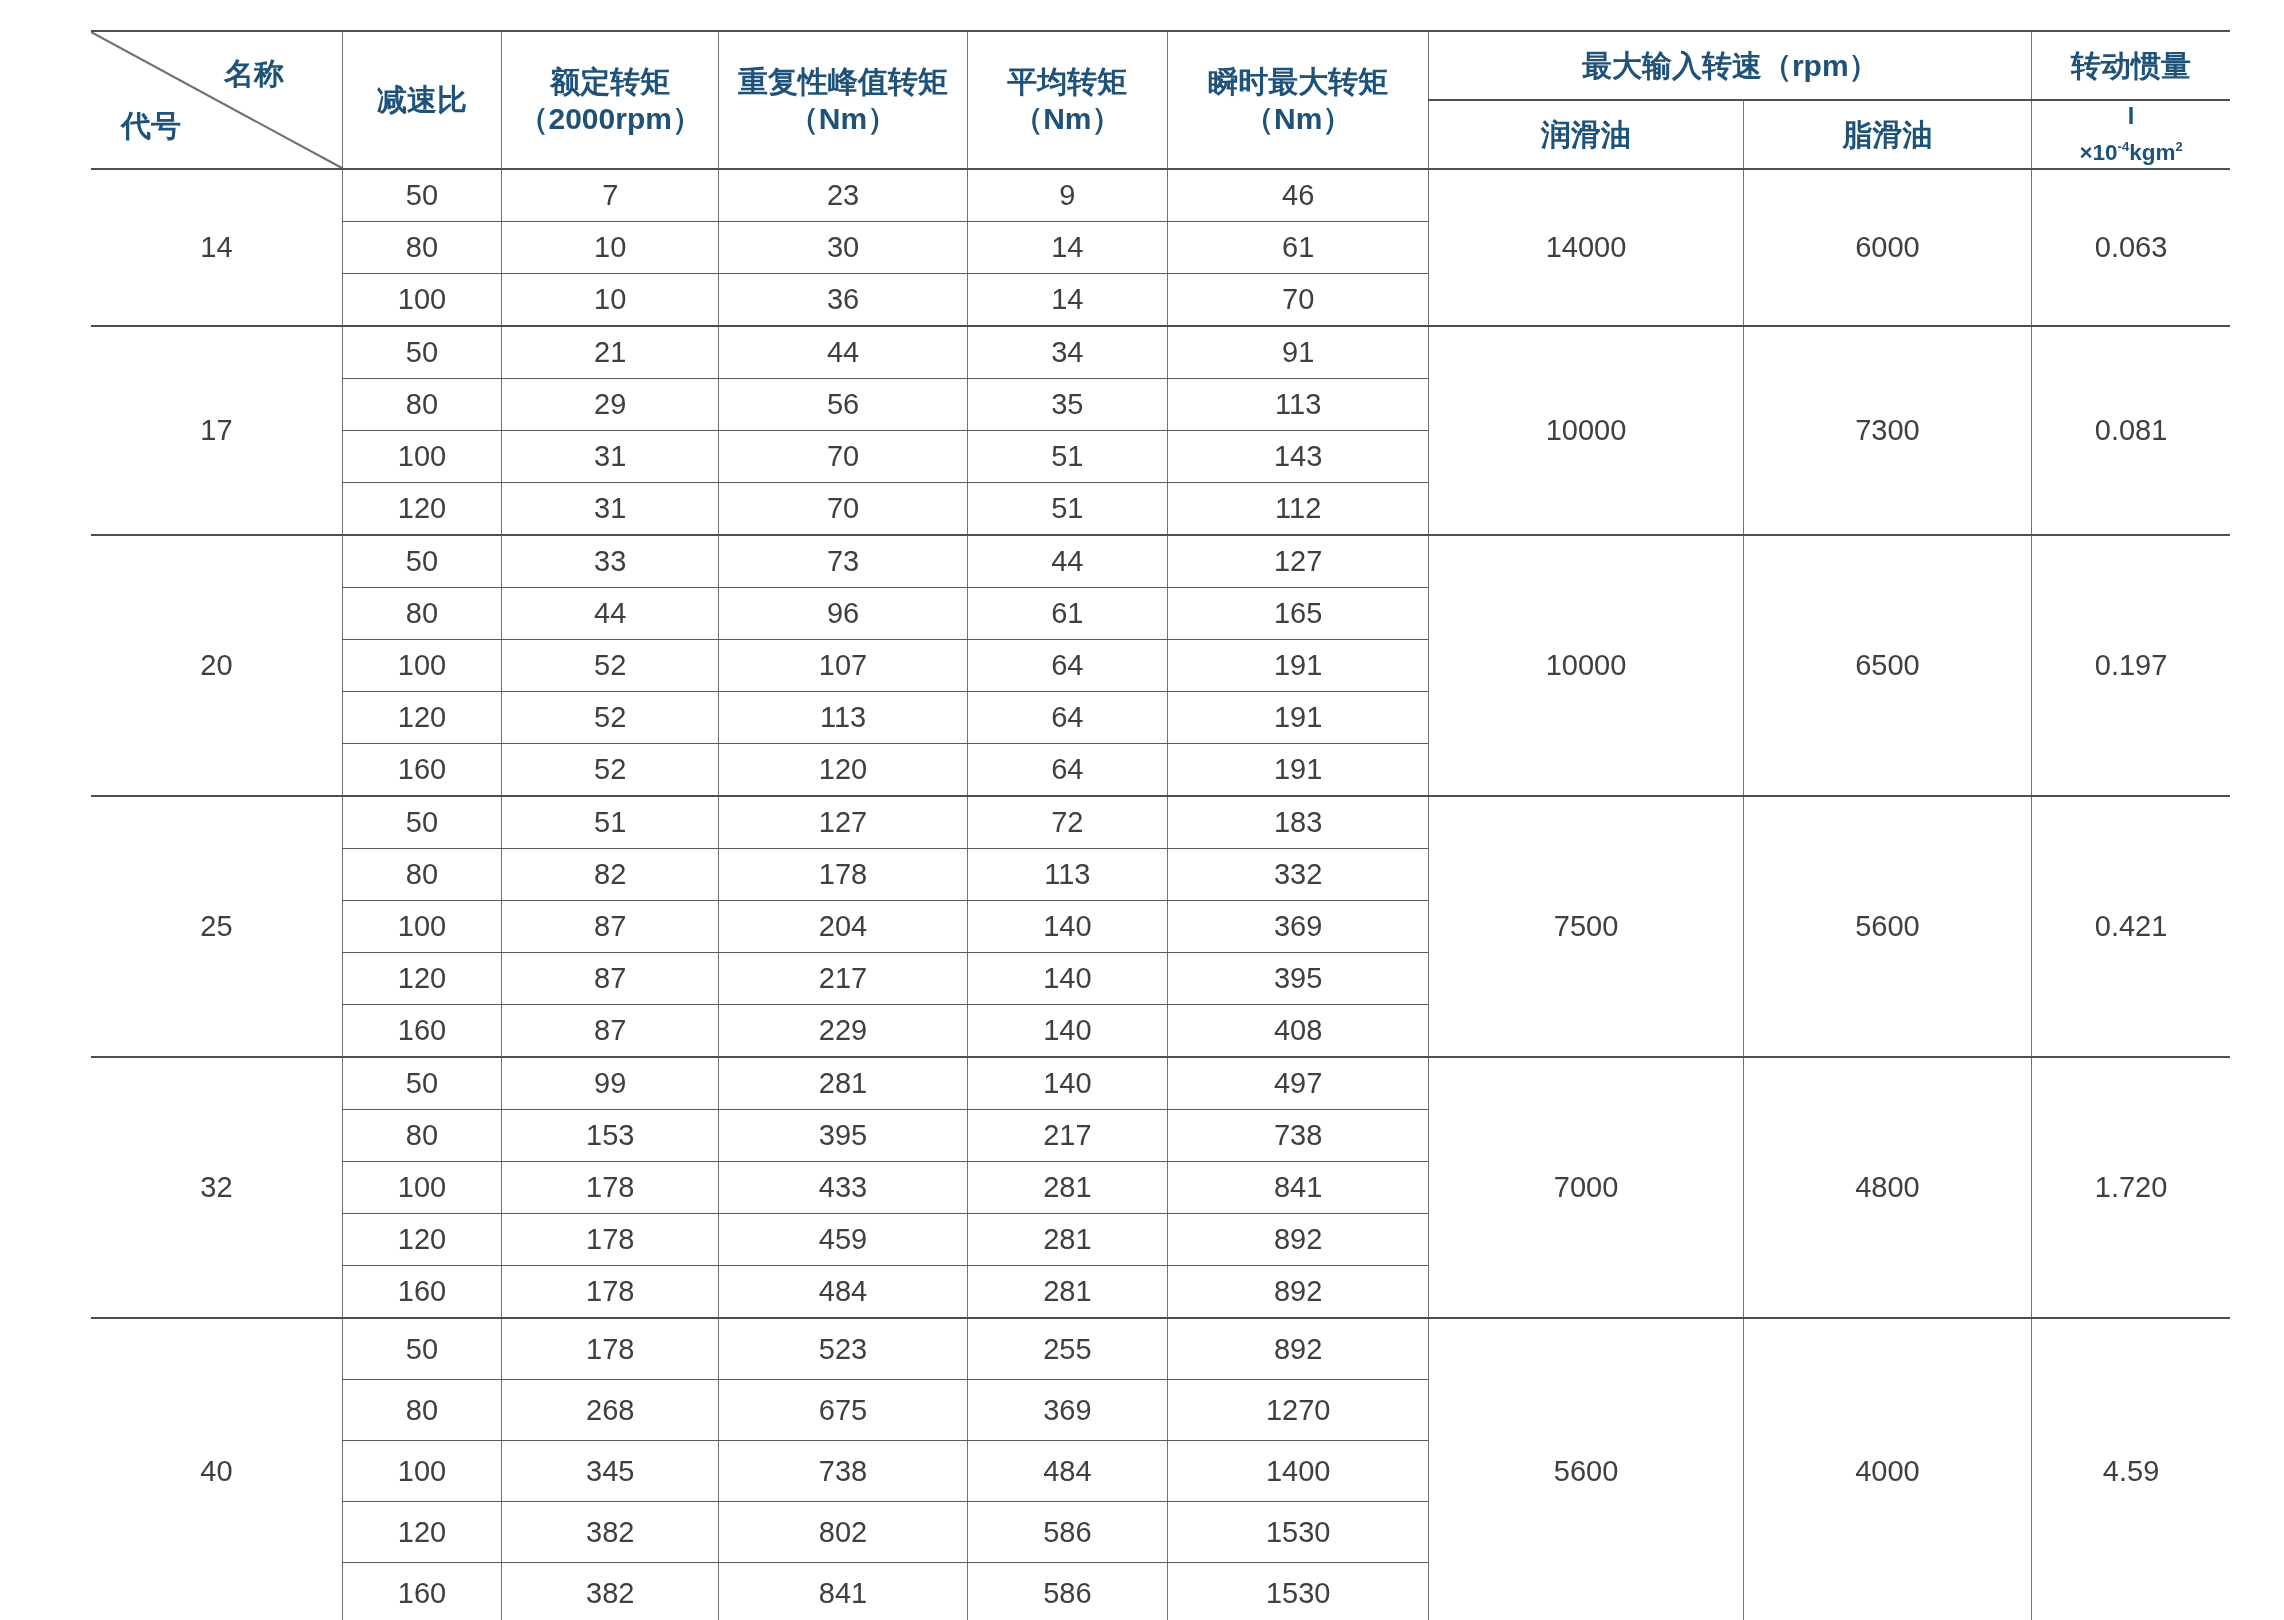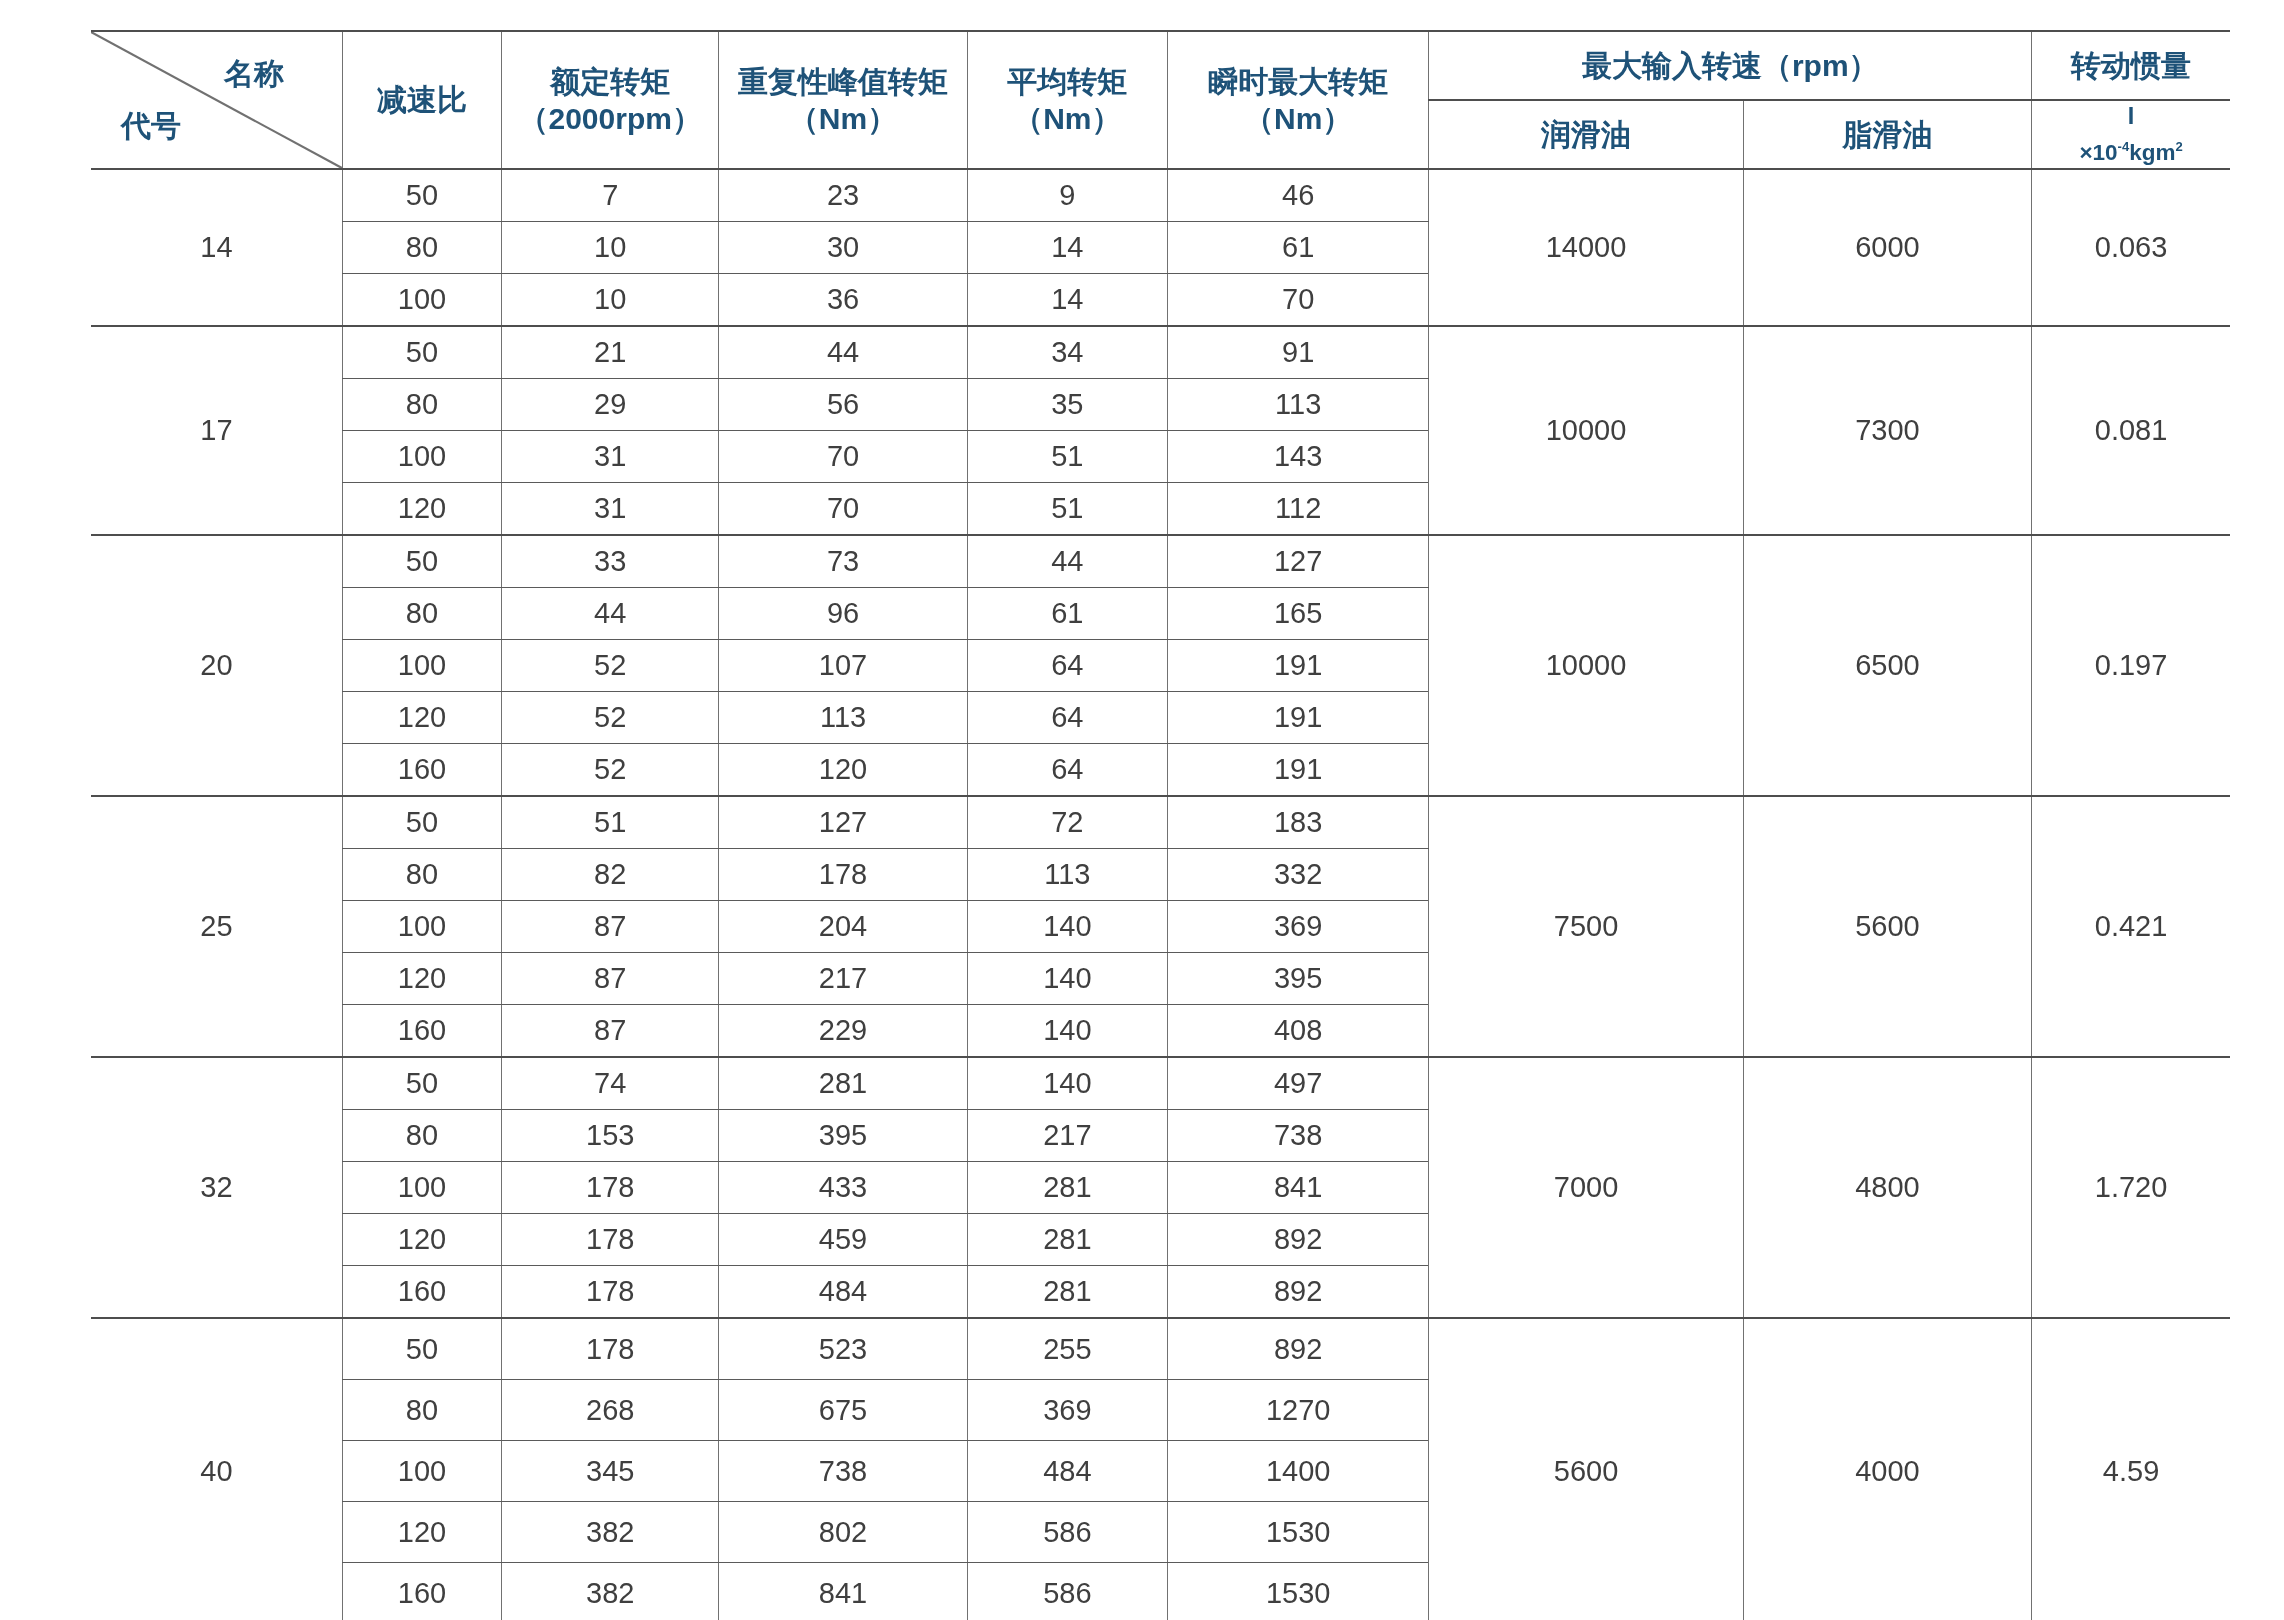--- a/index.html
+++ b/index.html
@@ -237,21 +237,21 @@
         <tr class="grp-end">
           <td>160</td>
           <td>87</td>
           <td>229</td>
           <td>140</td>
           <td>408</td>
         </tr>
         <tr class="">
           <td class="code merged" rowspan="5">32</td>
           <td>50</td>
-          <td>74</td>
+          <td>99</td>
           <td>281</td>
           <td>140</td>
           <td>497</td>
           <td class="merged" rowspan="5">7000</td>
           <td class="merged" rowspan="5">4800</td>
           <td class="merged" rowspan="5">1.720</td>
         </tr>
         <tr class="">
           <td>80</td>
           <td>153</td>

